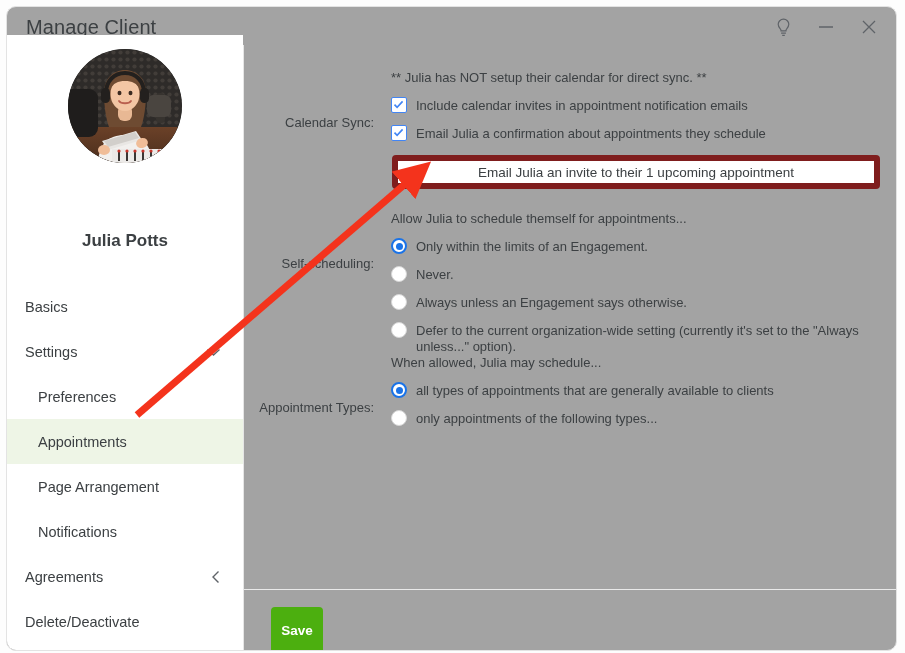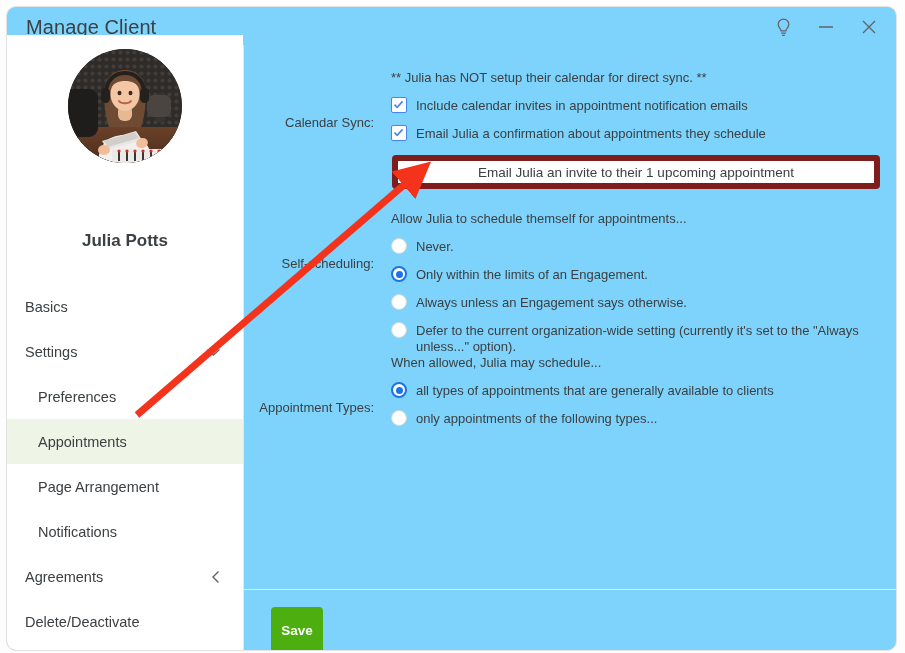--- a/index.html
+++ b/index.html
@@ -14,21 +14,21 @@
     height: 653px;
     overflow: hidden;
     background: #fdfdfd;
   }
   .window {
     position: absolute;
     left: 6px;
     top: 6px;
     width: 891px;
     height: 645px;
-    background: #7dd3fc;
+    background: #a3a3a3;
     border: 1px solid #e3e3e3;
     border-radius: 10px;
     box-sizing: border-box;
     overflow: hidden;
     padding-left: 8px;
   }
 
   
   .titlebar {
     position: absolute;
@@ -434,26 +434,26 @@
       </div>
 
       <div class="invite-btn">Email Julia an invite to their 1 upcoming appointment</div>
 
       <div class="row" style="left:0; top:159px; width:640px;">
         <div class="rowlabel">Self-scheduling:</div>
         <div class="rowbody">
           <div class="note">Allow Julia to schedule themself for appointments...</div>
 
           <div class="optline">
+            <span class="rdo on"></span>
+            <span class="txt">Only within the limits of an Engagement.</span>
+          </div>
+          <div class="optline">
             <span class="rdo"></span>
             <span class="txt">Never.</span>
-          </div>
-          <div class="optline">
-            <span class="rdo on"></span>
-            <span class="txt">Only within the limits of an Engagement.</span>
           </div>
           <div class="optline">
             <span class="rdo"></span>
             <span class="txt">Always unless an Engagement says otherwise.</span>
           </div>
           <div class="optline">
             <span class="rdo"></span>
             <span class="txt" style="max-width:470px;">Defer to the current organization-wide setting (currently it's set to the "Always unless..." option).</span>
           </div>
         </div>

